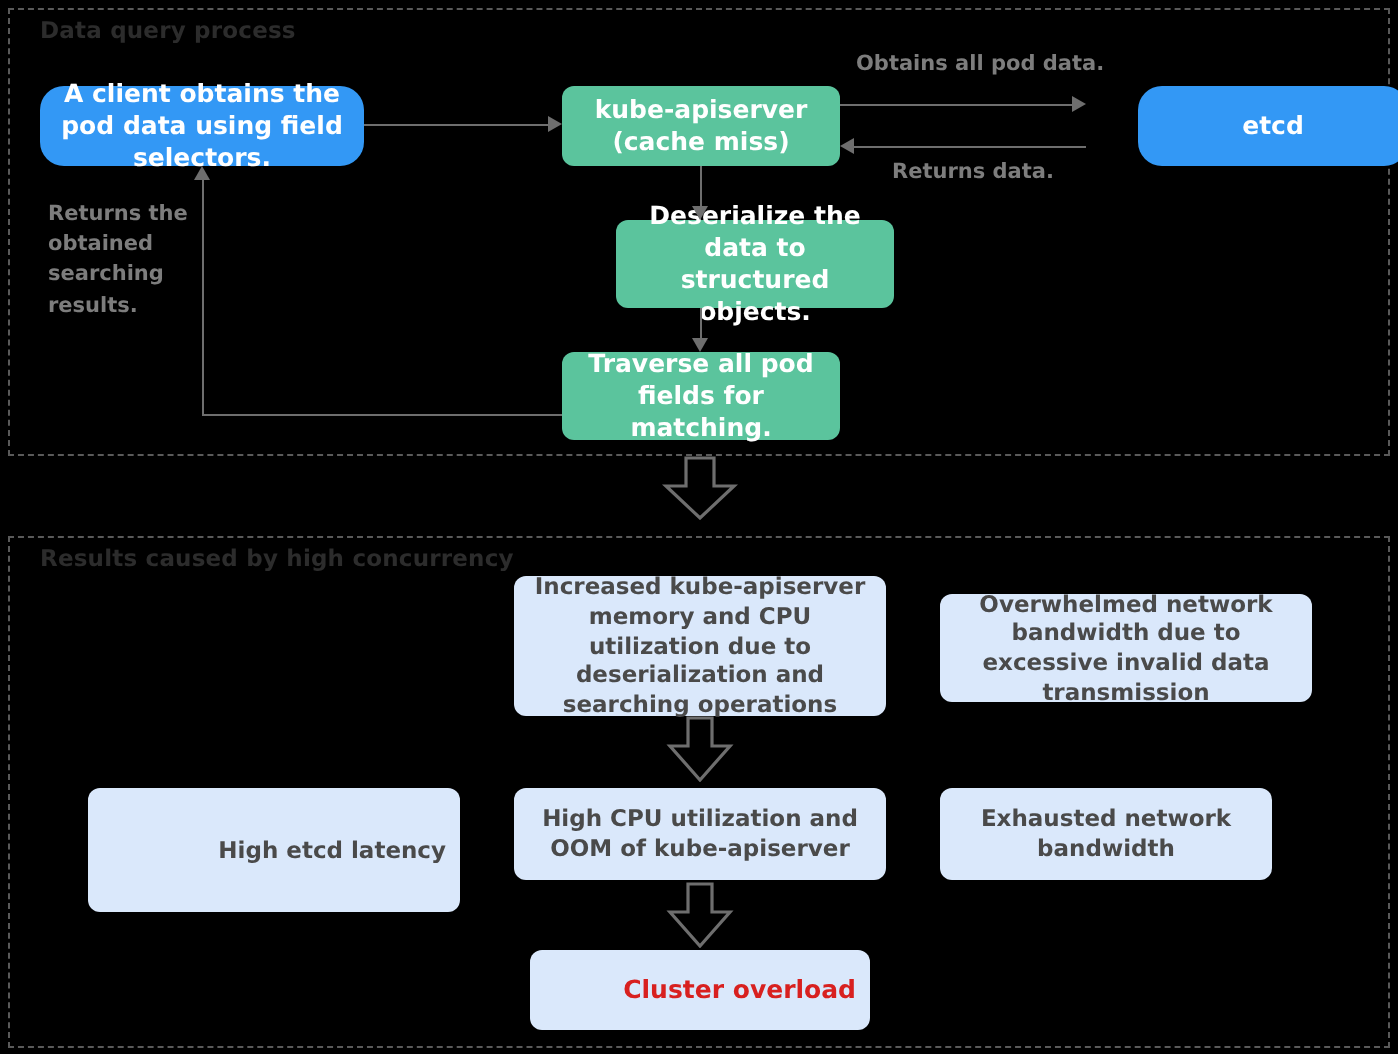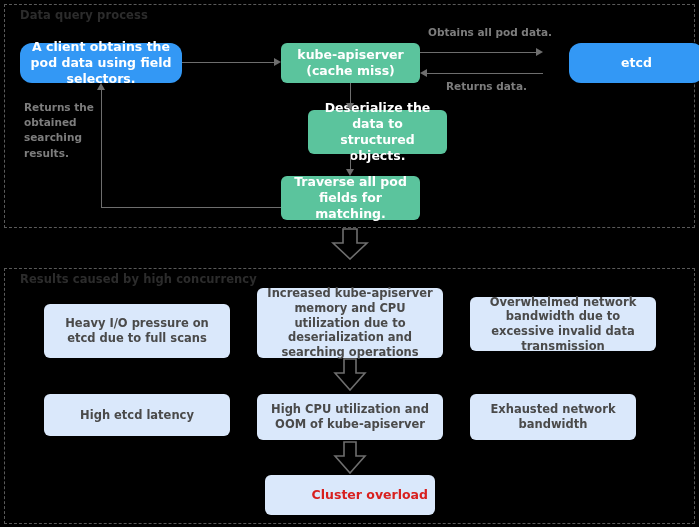--- a/index.html
+++ b/index.html
@@ -175,39 +175,36 @@
 
   <div class="block-arrow" style="left:330px; top:228px;">
     <svg width="40" height="32" viewBox="0 0 40 32">
       <polygon points="13,1 27,1 27,15 37,15 20,31 3,15 13,15" fill="none" stroke="#6e6e6e" stroke-width="1.6"></polygon>
     </svg>
   </div>
 
   <div class="section" style="left:4px; top:268px; width:691px; height:256px;"></div>
   <div class="section-title" style="left:20px; top:272px;">Results caused by high concurrency</div>
 
-  <div class="node lightblue" style="left:44px; top:304px; width:186px; height:54px;">
-    <span>Heavy I/O pressure on etcd due to full scans</span>
-  </div>
 
   <div class="node lightblue" style="left:257px; top:288px; width:186px; height:70px;">
     <span>Increased kube-apiserver memory and CPU utilization due to deserialization and searching operations</span>
   </div>
 
   <div class="node lightblue" style="left:470px; top:297px; width:186px; height:54px;">
     <span>Overwhelmed network bandwidth due to excessive invalid data transmission</span>
   </div>
 
   <div class="block-arrow" style="left:332px; top:358px;">
     <svg width="36" height="33" viewBox="0 0 36 33">
       <polygon points="12,1 24,1 24,15 33,15 18,32 3,15 12,15" fill="none" stroke="#6e6e6e" stroke-width="1.6"></polygon>
     </svg>
   </div>
 
-  <div class="node lightblue" style="left:44px; top:394px; width:186px; height:42px;">
+  <div class="node lightblue" style="left:44px; top:394px; width:186px; height:62px;justify-content:flex-end;">
     <span>High etcd latency</span>
   </div>
 
   <div class="node lightblue" style="left:257px; top:394px; width:186px; height:46px;">
     <span>High CPU utilization and OOM of kube-apiserver</span>
   </div>
 
   <div class="node lightblue" style="left:470px; top:394px; width:166px; height:46px;">
     <span>Exhausted network bandwidth</span>
   </div>

